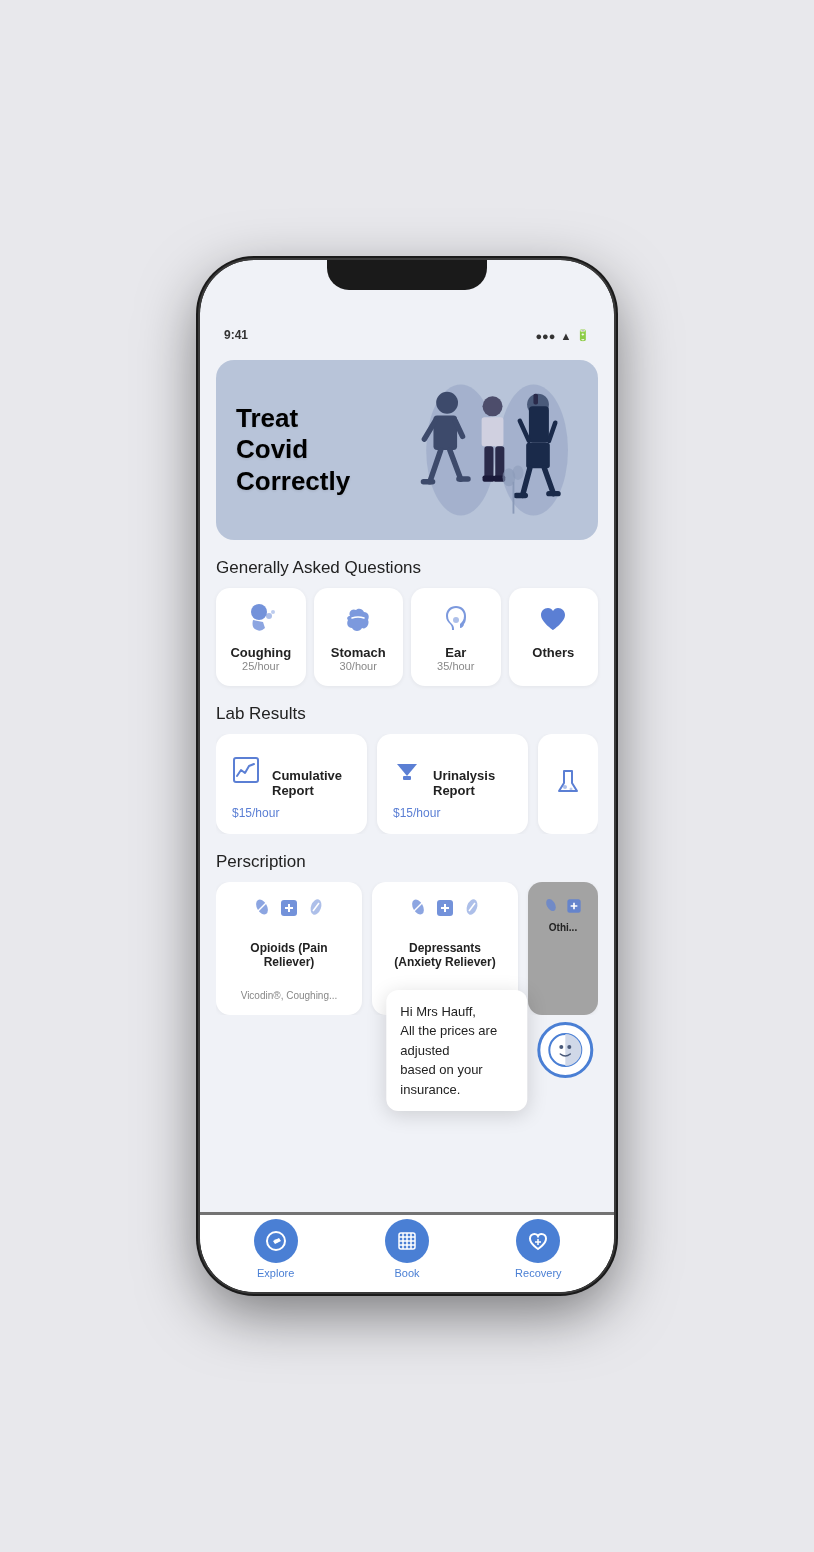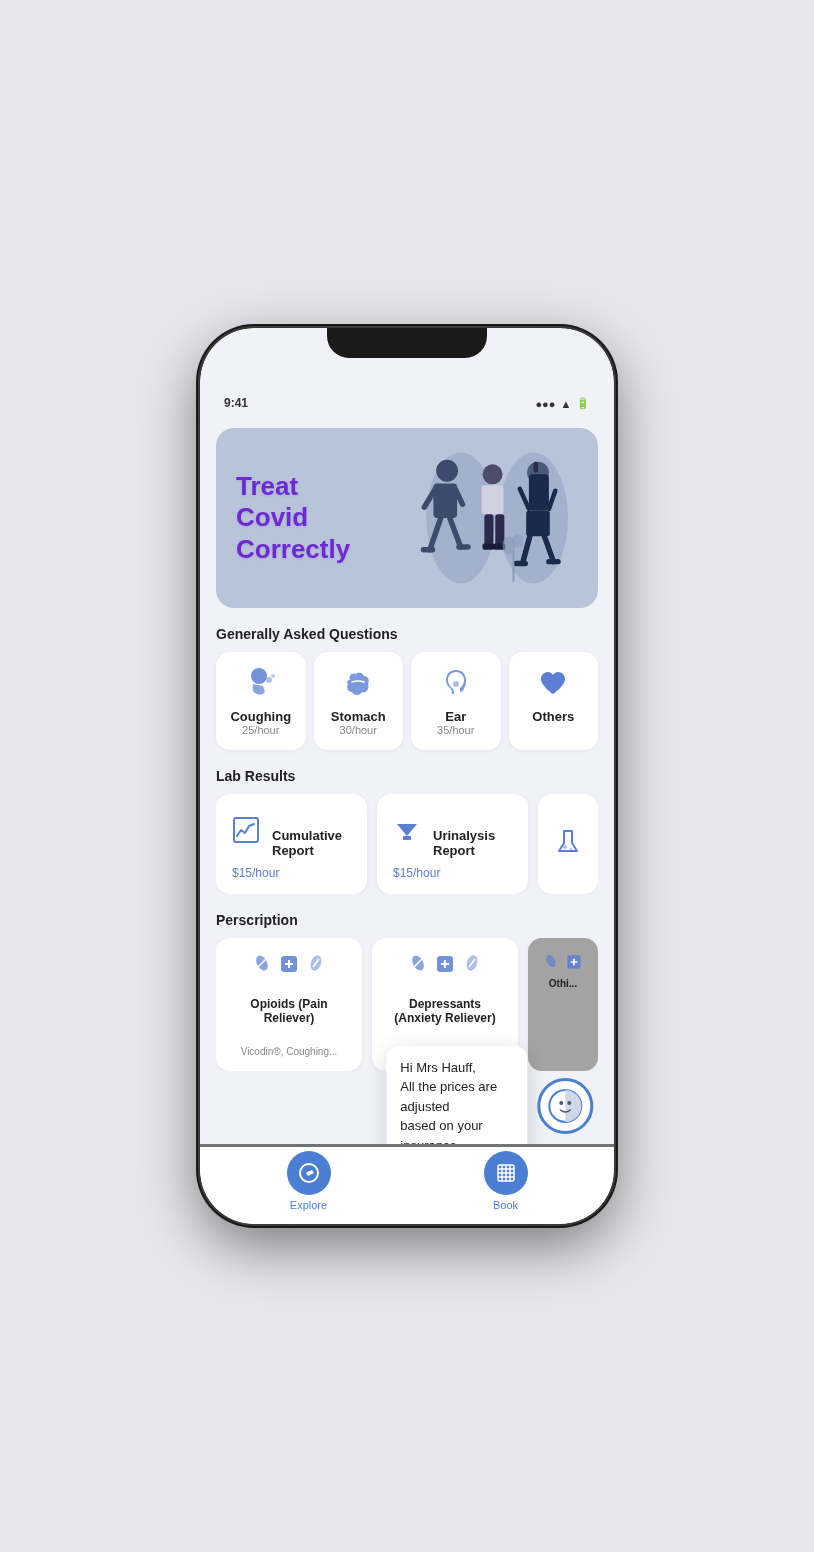--- a/index.html
+++ b/index.html
@@ -7,21 +7,21 @@
       background: #e8e8ec;
       display: flex;
       justify-content: center;
       align-items: center;
       min-height: 100vh;
       font-family: -apple-system, BlinkMacSystemFont, 'Segoe UI', sans-serif;
     }
 
     .phone-frame {
       width: 414px;
-      height: 896px;
+      height: 1032px;
       background: #1a1a1a;
       border-radius: 54px;
       position: relative;
       box-shadow: 0 0 0 2px #3a3a3a, 0 0 0 4px #1a1a1a, 0 20px 60px rgba(0,0,0,0.5);
       overflow: hidden;
     }
 
     
     .phone-frame::before {
       content: '';
@@ -119,21 +119,21 @@
     }
 
     .hero-text {
       z-index: 2;
       position: relative;
     }
 
     .hero-title {
       font-size: 26px;
       font-weight: 800;
-      color: #6d28d9;
+      color: #000000;
       line-height: 1.2;
       text-shadow: 0 1px 3px rgba(0,0,0,0.1);
     }
 
     .hero-illustration {
       position: absolute;
       right: 0;
       top: 0;
       bottom: 0;
       width: 220px;
@@ -144,22 +144,22 @@
     }
 
     
     .people-svg {
       width: 200px;
       height: 170px;
     }
 
     
     .section-title {
-      font-size: 14px;
-      font-weight: 700;
+      font-size: 17px;
+      font-weight: 400;
       color: #222;
       margin: 18px 16px 10px;
     }
 
     
     .faq-grid {
       display: grid;
       grid-template-columns: 1fr 1fr 1fr 1fr;
       gap: 8px;
       margin: 0 16px;
@@ -648,17 +648,27 @@
             <line x1="11" y1="3" x2="11" y2="19" stroke="white" stroke-width="1.5"></line>
             <line x1="15" y1="3" x2="15" y2="19" stroke="white" stroke-width="1.5"></line>
             <line x1="3" y1="7" x2="19" y2="7" stroke="white" stroke-width="1.5"></line>
             <line x1="3" y1="11" x2="19" y2="11" stroke="white" stroke-width="1.5"></line>
             <line x1="3" y1="15" x2="19" y2="15" stroke="white" stroke-width="1.5"></line>
           </svg>
         </div>
         <span class="nav-label">Book</span>
       </div>
 
+      <div class="nav-item">
+        <div class="nav-icon">
+          <svg width="22" height="22" viewBox="0 0 22 22" fill="none">
+            <path d="M11 19 C11 19 3 14 3 8.5 C3 6 5 4 7.5 4 C9 4 10.5 4.8 11 6 C11.5 4.8 13 4 14.5 4 C17 4 19 6 19 8.5 C19 14 11 19 11 19Z" stroke="white" stroke-width="2" fill="none"></path>
+            <line x1="11" y1="9" x2="11" y2="15" stroke="white" stroke-width="1.5"></line>
+            <line x1="8" y1="12" x2="14" y2="12" stroke="white" stroke-width="1.5"></line>
+          </svg>
+        </div>
+        <span class="nav-label">Recovery</span>
+      </div>
 
     </div>
 
   </div>
 </div>
 
 </body></html>

